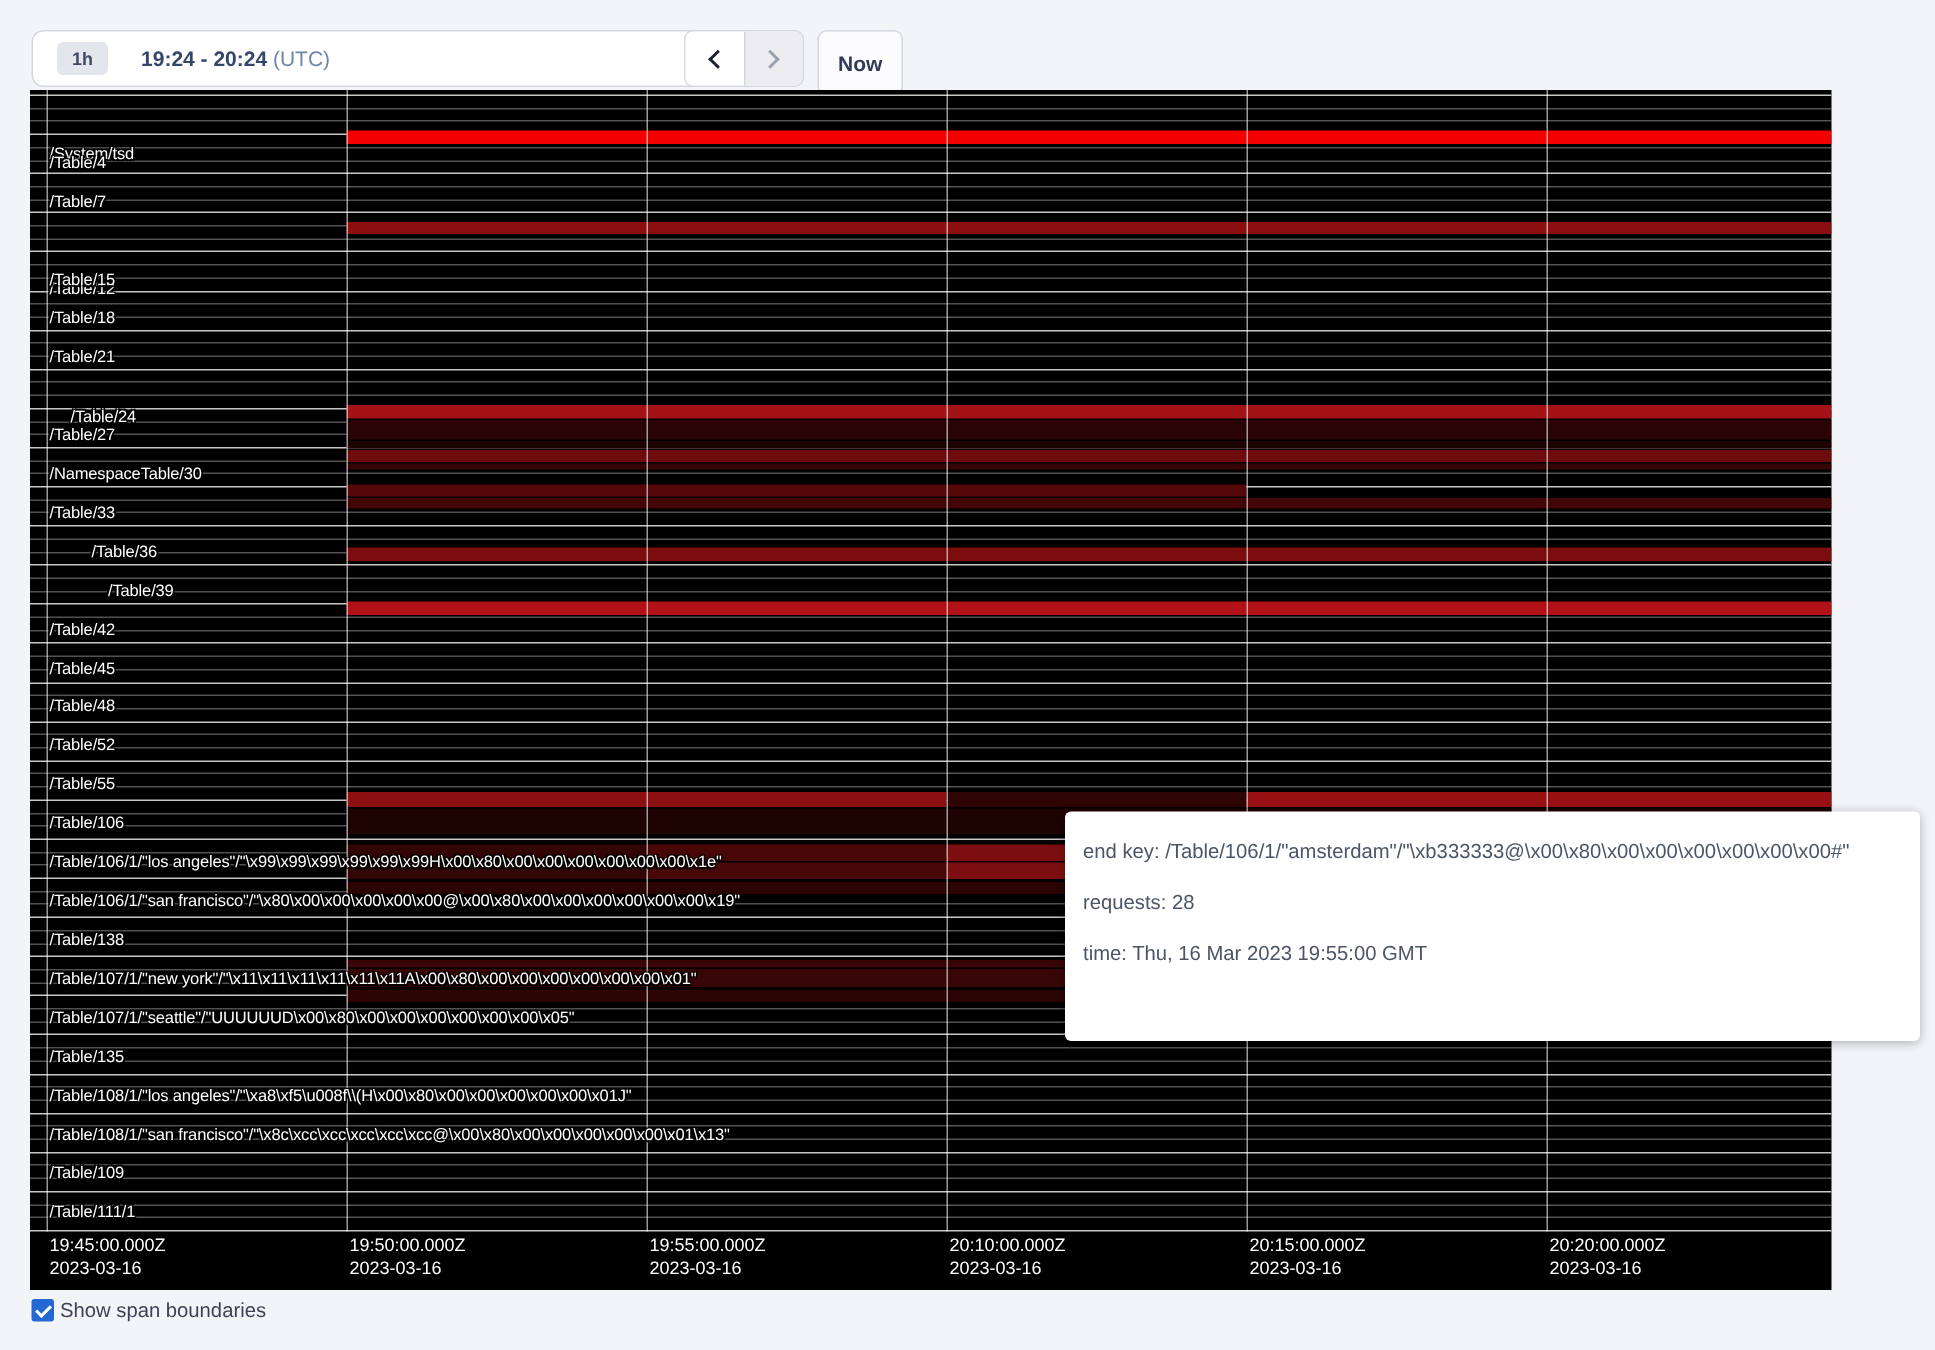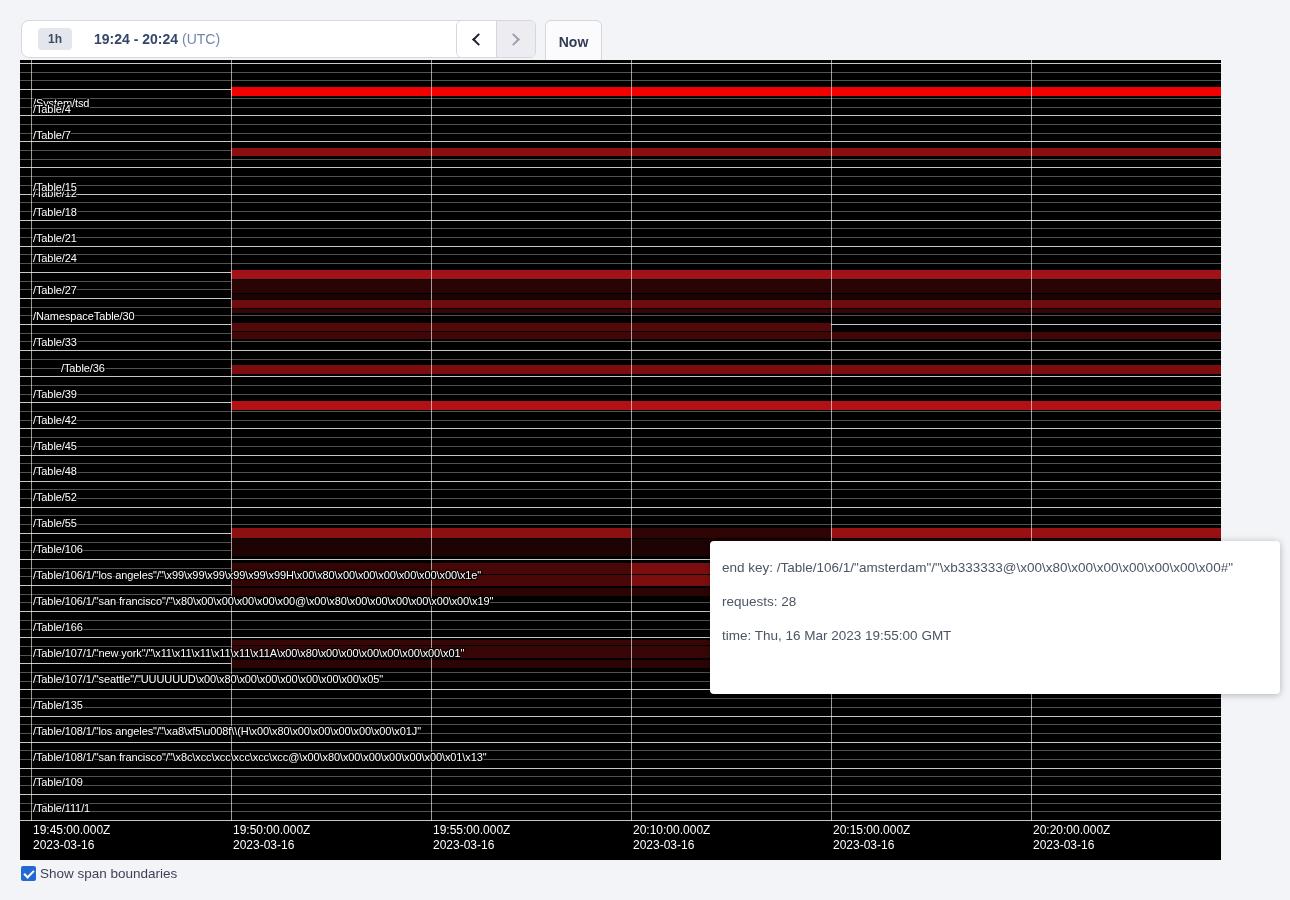--- a/index.html
+++ b/index.html
@@ -217,35 +217,35 @@
     <div class="vline" style="left: 611px;"></div>
     <div class="vline" style="left: 811px;"></div>
     <div class="vline" style="left: 1011px;"></div>
     <div class="row-label" style="top: 17px; margin-top: 20px;">/System/tsd</div>
     <div class="row-label" style="top: 43px;">/Table/4</div>
     <div class="row-label" style="top: 69px;">/Table/7</div>
     <div class="row-label" style="top: 95px; margin-top: 32px;">/Table/12</div>
     <div class="row-label" style="top: 121px;">/Table/15</div>
     <div class="row-label" style="top: 146px;">/Table/18</div>
     <div class="row-label" style="top: 172px;">/Table/21</div>
-    <div class="row-label" style="top: 192px;">/Table/24</div>
+    <div class="row-label" style="top: 212px; padding-left: 14px;">/Table/24</div>
     <div class="row-label" style="top: 224px;">/Table/27</div>
     <div class="row-label" style="top: 250px;">/NamespaceTable/30</div>
     <div class="row-label" style="top: 276px;">/Table/33</div>
     <div class="row-label" style="top: 302px; margin-left: 28px;">/Table/36</div>
-    <div class="row-label" style="top: 328px;">/Table/39</div>
+    <div class="row-label" style="top: 328px; padding-left: 39px;">/Table/39</div>
     <div class="row-label" style="top: 354px;">/Table/42</div>
     <div class="row-label" style="top: 380px;">/Table/45</div>
     <div class="row-label" style="top: 405px;">/Table/48</div>
     <div class="row-label" style="top: 431px;">/Table/52</div>
     <div class="row-label" style="top: 457px;">/Table/55</div>
     <div class="row-label" style="top: 483px;">/Table/106</div>
     <div class="row-label" style="top: 509px;">/Table/106/1/"los angeles"/"\x99\x99\x99\x99\x99\x99H\x00\x80\x00\x00\x00\x00\x00\x00\x1e"</div>
     <div class="row-label" style="top: 535px;">/Table/106/1/"san francisco"/"\x80\x00\x00\x00\x00\x00@\x00\x80\x00\x00\x00\x00\x00\x00\x19"</div>
-    <div class="row-label" style="top: 561px;">/Table/166</div>
+    <div class="row-label" style="top: 561px;">/Table/138</div>
     <div class="row-label" style="top: 587px;">/Table/107/1/"new york"/"\x11\x11\x11\x11\x11\x11A\x00\x80\x00\x00\x00\x00\x00\x00\x01"</div>
     <div class="row-label" style="top: 613px;">/Table/107/1/"seattle"/"UUUUUUD\x00\x80\x00\x00\x00\x00\x00\x00\x05"</div>
     <div class="row-label" style="top: 639px;">/Table/135</div>
     <div class="row-label" style="top: 665px;">/Table/108/1/"los angeles"/"\xa8\xf5\u008f\\(H\x00\x80\x00\x00\x00\x00\x00\x01J"</div>
     <div class="row-label" style="top: 691px;">/Table/108/1/"san francisco"/"\x8c\xcc\xcc\xcc\xcc\xcc@\x00\x80\x00\x00\x00\x00\x00\x01\x13"</div>
     <div class="row-label" style="top: 716px;">/Table/109</div>
     <div class="row-label" style="top: 742px;">/Table/111/1</div>
     <div class="time-label" style="left: 13px;">
       <div>19:45:00.000Z</div>
       <div>2023-03-16</div>

